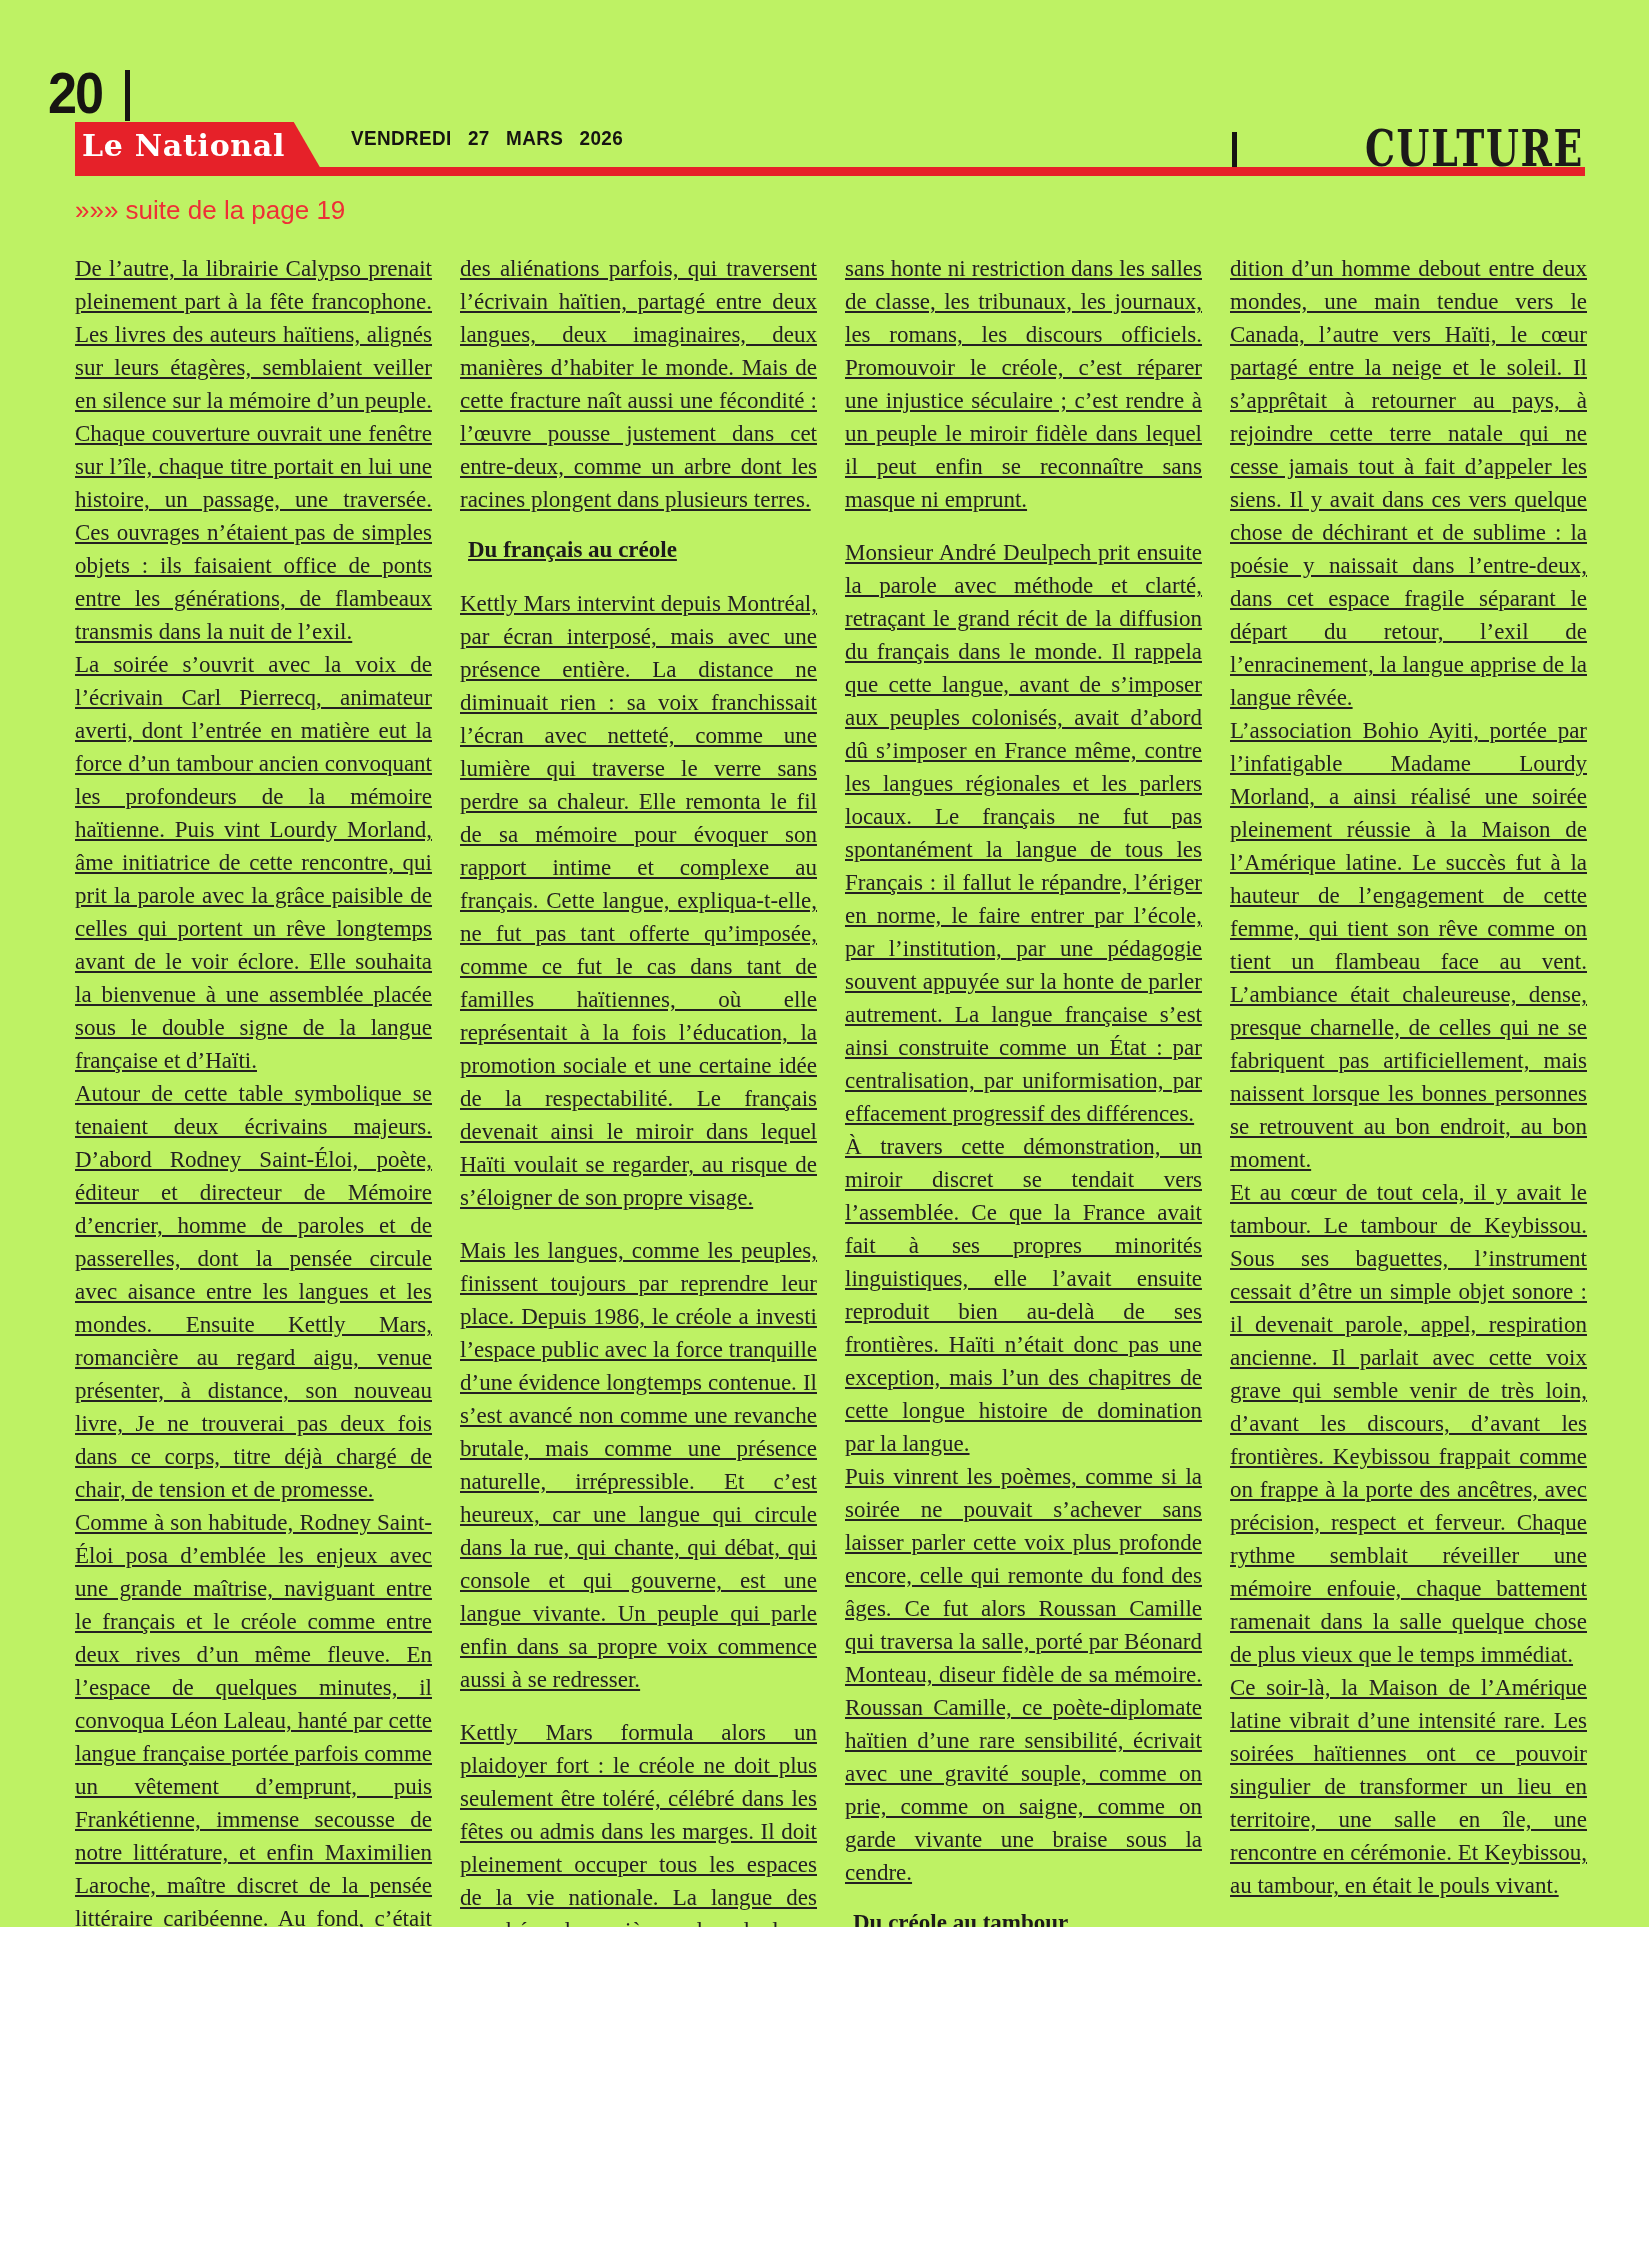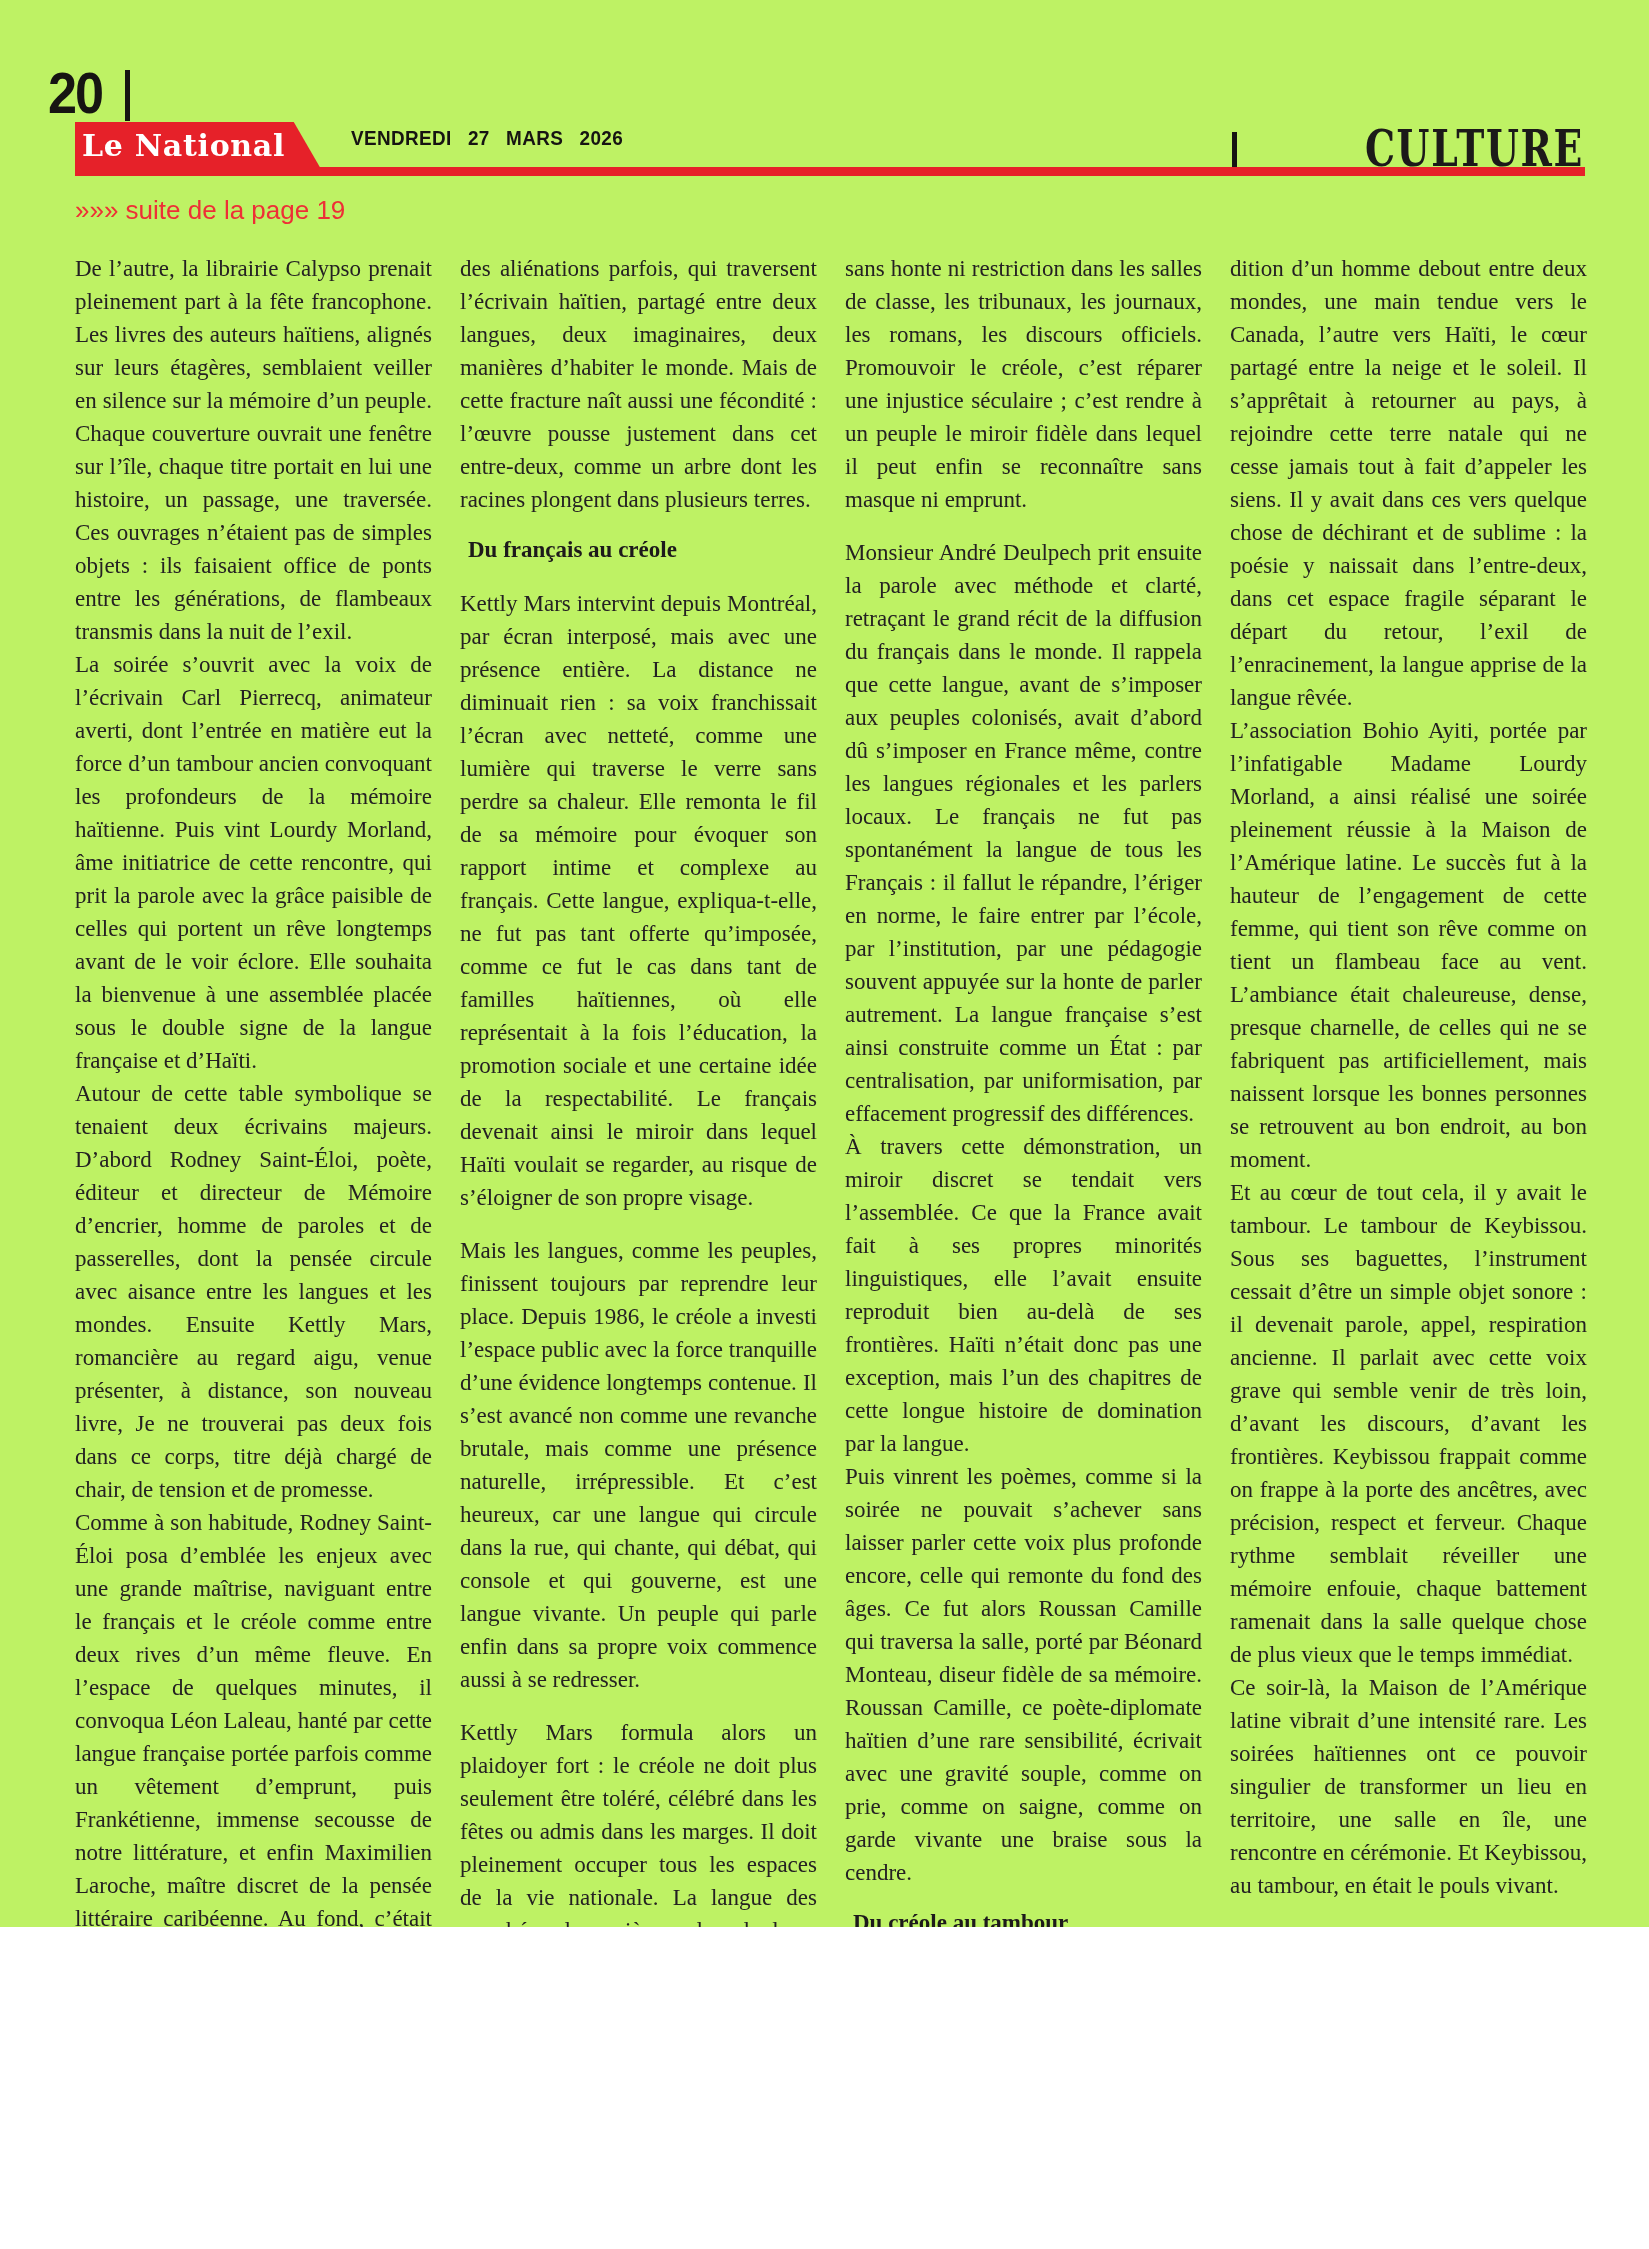--- a/index.html
+++ b/index.html
@@ -51,21 +51,21 @@
   .rule{position:absolute;left:75px;top:167px;width:1510px;height:9px;background:var(--red);}
   .suite{
     position:absolute;left:75px;top:196px;
     font-family:"Liberation Sans",sans-serif;font-size:26px;line-height:1.1;color:var(--red-bright);
   }
   
   .cols{
     position:absolute;left:75px;top:252px;width:1512px;
     display:grid;grid-template-columns:repeat(4,357px);column-gap:28px;
   }
-  .col{min-height:1920px;}
+  .col{min-height:1920px;text-decoration:underline;}
   .para{
     margin:0;font-size:23px;line-height:33px;text-align:justify;
     color:var(--ink);
   }
   .subhead{
     margin:18px 0 21px 8px;font-size:23px;line-height:32px;font-weight:bold;color:#1d1a1b;
   }
   .byline{
     margin:0;font-size:22.5px;line-height:34px;font-weight:bold;text-align:left;color:#1d1a1b;
   }

